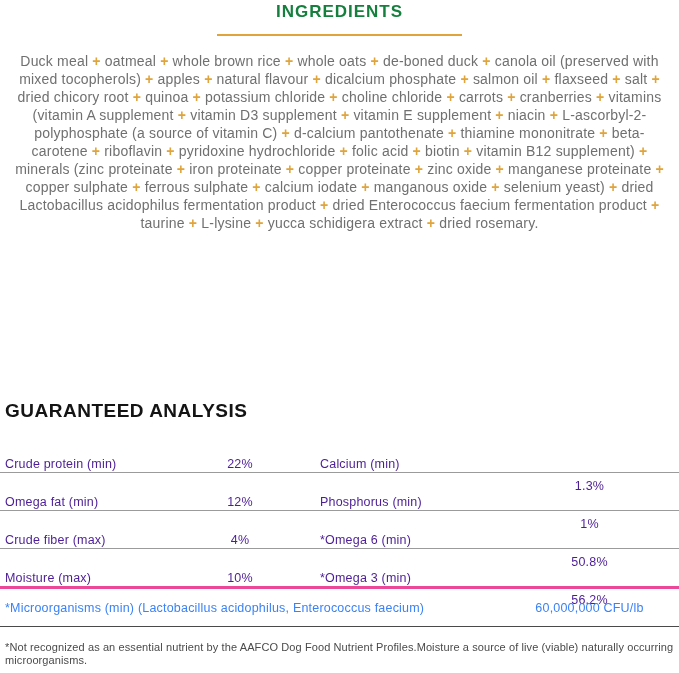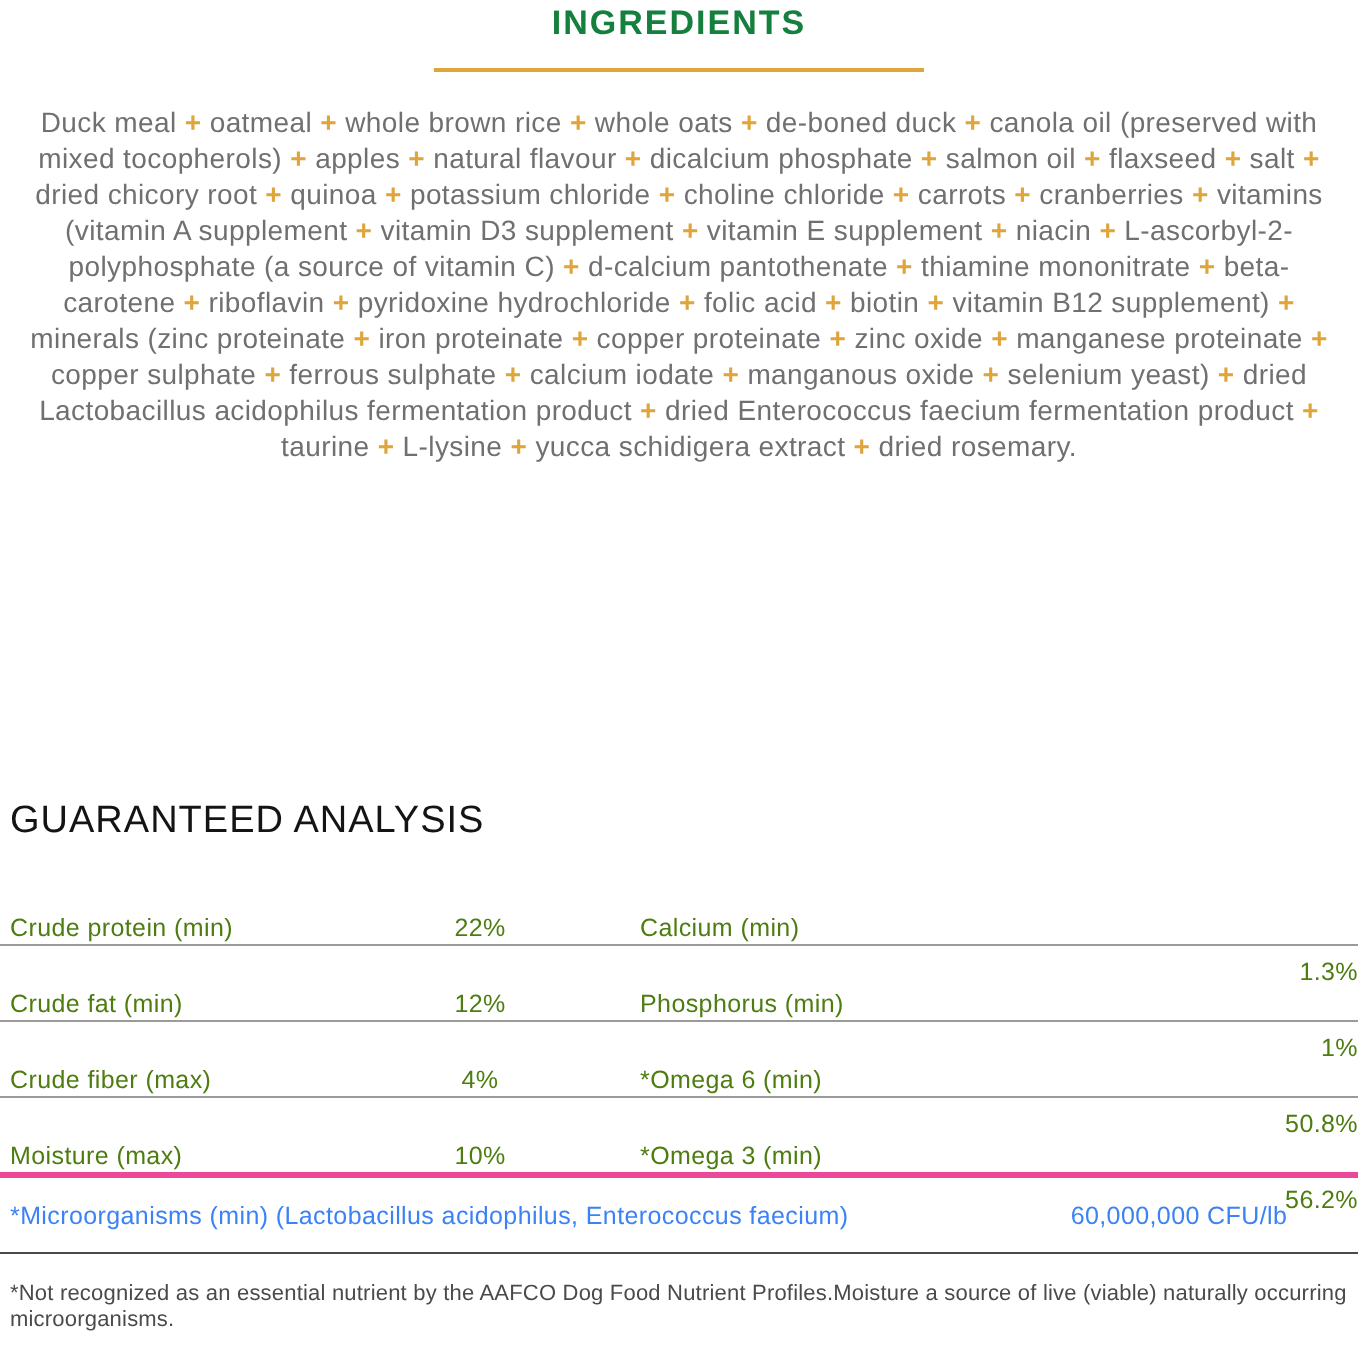--- a/index.html
+++ b/index.html
@@ -38,40 +38,40 @@
   .ingredients-text .plus {
     color: var(--accent, #dfa43a);
     font-weight: bold;
   }
 
   
   .analysis-title {
     margin: 169px 0 0 0;
     padding-left: 5px;
     font-size: 19px; line-height: 19px;
-    font-weight: normal;
+    font-weight: bold;
     letter-spacing: 0.5px;
     color: #141414;
   }
   .analysis-table { margin-top: 15px; width: 679px; }
   .a-row {
     display: grid;
     grid-template-columns: 172px 136px 192px 179px;
     align-items: center;
     height: 37px;
     border-bottom: 1px solid #9b9b9b;
     font-size: 12.5px;
-    color: #4d7c0f;
+    color: #4c1d95;
     letter-spacing: 0.2px;
   }
   .a-row.last-pair { border-bottom: 3px solid #ec4899; }
   .a-label-left  { padding-left: 5px; text-align: left; }
   .a-value-left  { text-align: center; }
   .a-label-right { padding-left: 12px; text-align: left; }
-  .a-value-right { text-align: right; margin-top: 44px; }
+  .a-value-right { text-align: center; margin-top: 44px; }
 
   .a-row-full {
     display: grid;
     grid-template-columns: 500px 179px;
     align-items: center;
     height: 37px;
     border-bottom: 1px solid #4a4a4a;
     font-size: 12.5px;
     color: #3b82f6;
     letter-spacing: 0.2px;
@@ -104,21 +104,21 @@
   <div class="analysis-table">
 
     <div class="a-row">
       <div class="a-label-left">Crude protein (min)</div>
       <div class="a-value-left">22%</div>
       <div class="a-label-right">Calcium (min)</div>
       <div class="a-value-right">1.3%</div>
     </div>
 
     <div class="a-row">
-      <div class="a-label-left">Crude fat (min)</div>
+      <div class="a-label-left">Omega fat (min)</div>
       <div class="a-value-left">12%</div>
       <div class="a-label-right">Phosphorus (min)</div>
       <div class="a-value-right">1%</div>
     </div>
 
     <div class="a-row">
       <div class="a-label-left">Crude fiber (max)</div>
       <div class="a-value-left">4%</div>
       <div class="a-label-right">*Omega 6 (min)</div>
       <div class="a-value-right">50.8%</div>

